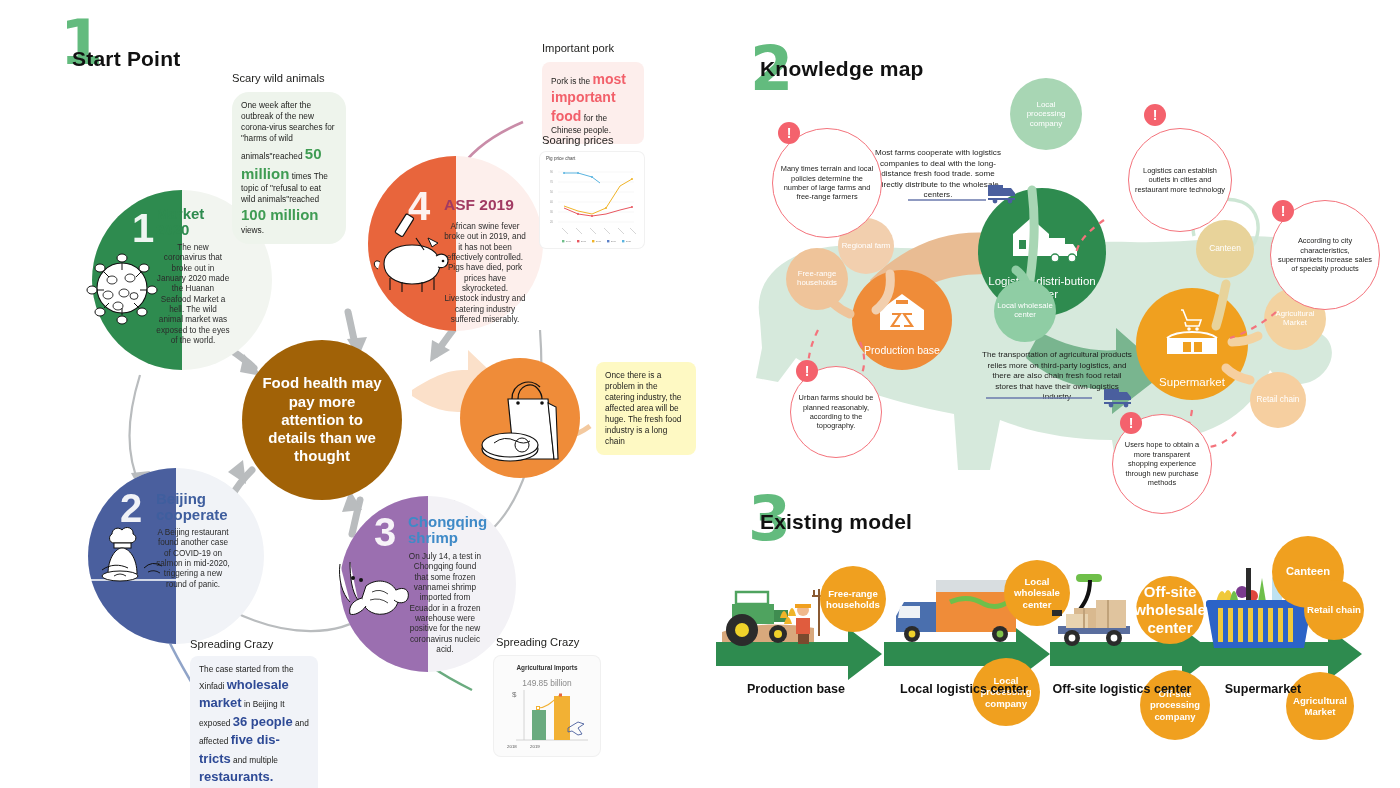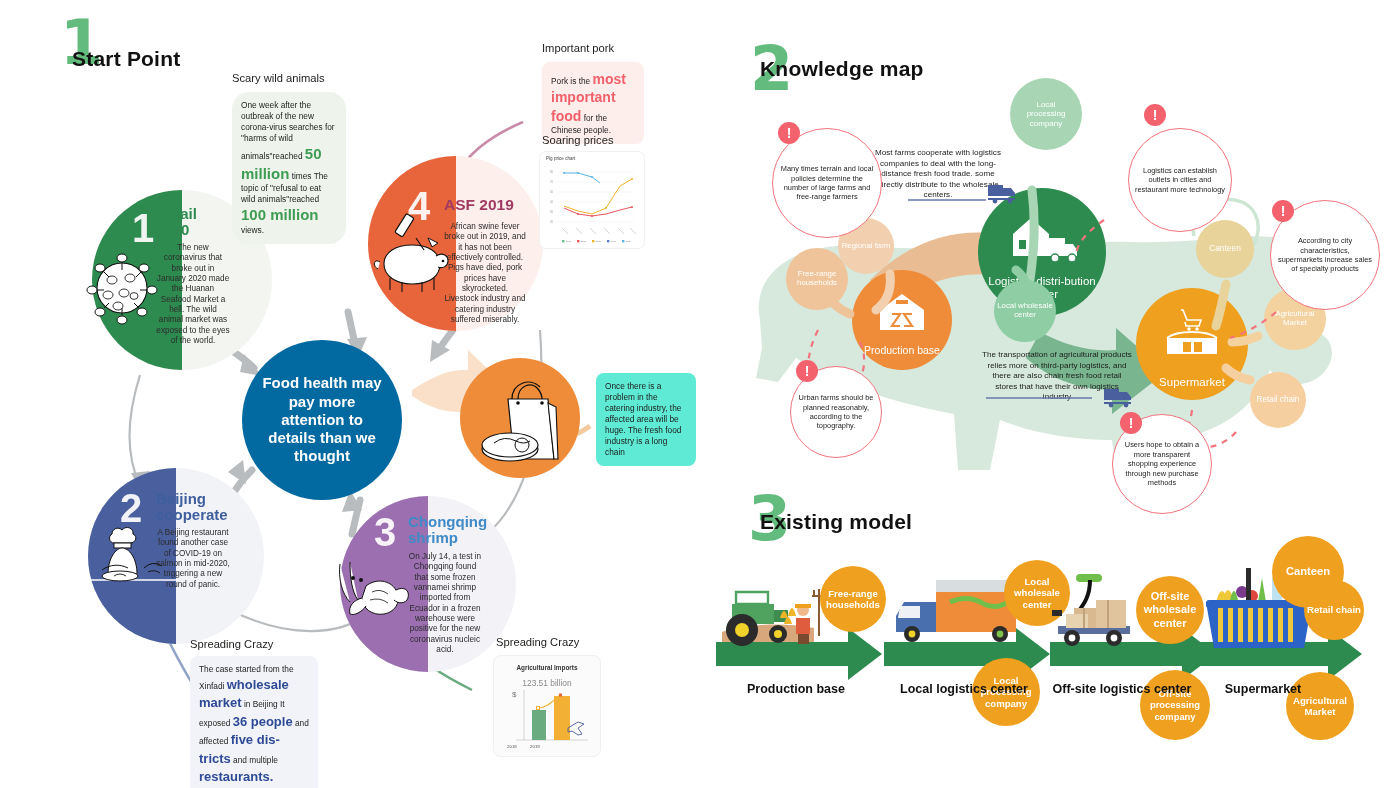--- a/index.html
+++ b/index.html
@@ -120,21 +120,21 @@
   <g fill="none" stroke="#111" stroke-width=".85">
     <ellipse cx="26" cy="32" rx="5" ry="4"></ellipse>
       <ellipse cx="44" cy="30" rx="5" ry="4"></ellipse>
     <ellipse cx="22" cy="47" rx="5" ry="4"></ellipse>
       <ellipse cx="38" cy="45" rx="5" ry="4"></ellipse>
     <ellipse cx="48" cy="48" rx="4" ry="3.4"></ellipse>
       <ellipse cx="32" cy="58" rx="5" ry="4"></ellipse>
   </g>
 </svg>
 <div class="story-num" style="left:132px;top:208px;">1</div>
-<div class="story-h" style="left:156px;top:206px;color:#2e8b4f;">Retail</div>
+<div class="story-h" style="left:156px;top:206px;color:#2e8b4f;">Market</div>
 <div class="story-h" style="left:156px;top:222px;color:#2e8b4f;">2020</div>
 <div class="story-b" style="left:156px;top:243px;">The new coronavirus that broke out in January 2020 made the Huanan Seafood Market a hell. The wild animal market was exposed to the eyes of the world.</div>
 
 <div class="halo" style="left:368px;top:156px;width:175px;height:175px;background:#fdefec;"></div>
 <div class="abs" style="left:368px;top:156px;width:88px;height:175px;background:#e8653c;border-radius:88px 0 0 88px;"></div>
 <svg class="abs" style="left:366px;top:212px;width:92px;height:88px;">
   <path d="M18,52 C18,40 30,33 46,33 C62,33 74,40 74,52 C74,64 64,72 46,72 C30,72 18,64 18,52 Z" fill="#fff" stroke="#111" stroke-width="1.1"></path>
   <path d="M70,44 C76,40 82,43 82,49 C82,54 77,57 72,55" fill="#fff" stroke="#111" stroke-width="1.1"></path>
   <circle cx="77" cy="49" r="1.3" fill="#111"></circle>
   <path d="M66,35 L62,26 L72,31 Z" fill="#fff" stroke="#111" stroke-width="1"></path>
@@ -177,21 +177,21 @@
   <path d="M14,6 C14,22 16,36 22,44" fill="#fff" stroke="#111" stroke-width="1"></path>
   <circle cx="17" cy="22" r="2" fill="#111"></circle>
     <circle cx="25" cy="24" r="2" fill="#111"></circle>
   <path d="M36,36 q8,-4 16,2 M34,44 q10,-3 18,3" fill="none" stroke="#111" stroke-width=".8"></path>
 </svg>
 <div class="story-num" style="left:374px;top:512px;">3</div>
 <div class="story-h" style="left:408px;top:514px;color:#3f8ac7;">Chongqing</div>
 <div class="story-h" style="left:408px;top:530px;color:#3f8ac7;">shrimp</div>
 <div class="story-b" style="left:408px;top:552px;">On July 14, a test in Chongqing found that some frozen vannamei shrimp imported from Ecuador in a frozen warehouse were positive for the new coronavirus nucleic acid.</div>
 
-<div class="node" style="left:242px;top:340px;width:160px;height:160px;background:#0369a1;
+<div class="node" style="left:242px;top:340px;width:160px;height:160px;background:#a16207;
      font-size:15px;font-weight:700;line-height:1.22;padding:0 18px;box-sizing:border-box;">Food health may pay more attention to details than we thought</div>
 
 <div class="node" style="left:460px;top:358px;width:120px;height:120px;background:#ef8c39;">
   <svg width="92" height="90">
     <path d="M34,26 L74,26 L80,86 L40,86 Z" fill="#fff" stroke="#111" stroke-width="1.2"></path>
     <path d="M44,26 C44,12 58,8 64,16 C68,21 68,26 68,26" fill="none" stroke="#111" stroke-width="1.3"></path>
     <path d="M38,26 C38,10 56,4 66,14" fill="none" stroke="#111" stroke-width="1.3"></path>
     <circle cx="44" cy="30" r="1.8" fill="#111"></circle>
       <circle cx="68" cy="30" r="1.8" fill="#111"></circle>
     <path d="M74,30 L82,34 L84,86 L80,86 Z" fill="#fff" stroke="#111" stroke-width="1.1"></path>
@@ -272,40 +272,40 @@
       <rect x="48" y="76" width="2.4" height="2.4" fill="#f0b429"></rect>
         <text x="52" y="78.4">2018</text>
       <rect x="63" y="76" width="2.4" height="2.4" fill="#5b7fc7"></rect>
         <text x="67" y="78.4">2019</text>
       <rect x="78" y="76" width="2.4" height="2.4" fill="#5ab4e0"></rect>
         <text x="82" y="78.4">2020</text>
     </g>
   </svg>
 </div>
 
-<div class="callout" style="left:596px;top:362px;width:82px;background:#5eead4;margin-top:11px;">Once there is a problem in the catering industry, the affected area will be huge. The fresh food industry is a long chain</div>
+<div class="callout" style="left:596px;top:362px;width:82px;background:#fef9c3;">Once there is a problem in the catering industry, the affected area will be huge. The fresh food industry is a long chain</div>
 
 <div class="cap" style="left:190px;top:638px;">Spreading Crazy</div>
 <div class="callout" style="left:190px;top:656px;width:110px;background:#f1f3f8;line-height:1.42;">
   <span>The case started from the</span>
   <span>Xinfadi</span>
   <span class="big-b">wholesale market</span>
   <span>in Beijing  It</span>
   <span>exposed</span>
   <span class="big-b">36 people</span>
   <span>and affected</span>
   <span class="big-b">five dis-tricts</span>
   <span>and multiple</span>
   <span class="big-b">restaurants.</span>
 </div>
 
 <div class="cap" style="left:496px;top:636px;">Spreading Crazy</div>
 <div class="abs" style="left:494px;top:656px;width:106px;height:100px;background:#fbfbfb;border-radius:7px;box-shadow:0 0 0 1px #f0f0f0;">
   <div class="abs" style="left:0;top:8px;width:106px;text-align:center;font-size:6.4px;font-weight:700;color:#333;">Agricultural Imports</div>
-  <div class="abs" style="left:0;top:22px;width:106px;text-align:center;font-size:8.4px;color:#8a8a8a;">123.51 billion</div>
+  <div class="abs" style="left:0;top:22px;width:106px;text-align:center;font-size:8.4px;color:#8a8a8a;">149.85 billion</div>
   <div class="abs" style="left:18px;top:34px;font-size:8px;color:#777;">$</div>
   <svg style="position:absolute;left:8px;top:30px;" width="92" height="66">
     <line x1="22" y1="4" x2="22" y2="54" stroke="#ccc" stroke-width=".8"></line>
     <line x1="14" y1="54" x2="86" y2="54" stroke="#ccc" stroke-width=".8"></line>
     <rect x="30" y="24" width="14" height="30" fill="#6aab7f"></rect>
     <rect x="52" y="10" width="16" height="44" fill="#f2b134"></rect>
     <path d="M36,22 C44,22 50,16 58,9" fill="none" stroke="#f2b134" stroke-width="1.2"></path>
     <rect x="34.5" y="20.5" width="3" height="3" fill="#fff" stroke="#f2b134"></rect>
     <rect x="57" y="7.5" width="3" height="3" fill="#e8653c"></rect>
     <text x="5" y="62" font-size="4.4" fill="#555" font-family="Liberation Sans, sans-serif">2018</text>
@@ -500,21 +500,21 @@
   <rect x="26" y="38" width="26" height="20" fill="#d9b98f"></rect>
   <rect x="48" y="30" width="30" height="28" fill="#e0c49e"></rect>
   <rect x="18" y="44" width="22" height="14" fill="#e8d3b0"></rect>
   <line x1="60" y1="30" x2="60" y2="58" stroke="#c0a27a" stroke-width="2"></line>
   <line x1="36" y1="38" x2="36" y2="58" stroke="#c0a27a" stroke-width="2"></line>
   <circle cx="24" cy="68" r="8" fill="#2b2b2b"></circle>
     <circle cx="24" cy="68" r="3.4" fill="#fff"></circle>
   <circle cx="66" cy="68" r="8" fill="#2b2b2b"></circle>
     <circle cx="66" cy="68" r="3.4" fill="#fff"></circle>
 </svg>
-<div class="ocircle" style="left:1136px;top:576px;width:68px;height:68px;font-size:11px;">Off-site wholesale center</div>
+<div class="ocircle" style="left:1136px;top:576px;width:68px;height:68px;font-size:15px;">Off-site wholesale center</div>
 <div class="ocircle" style="left:1140px;top:670px;width:70px;height:70px;font-size:9.4px;">Off-site processing company</div>
 <div class="emlabel" style="left:1040px;top:682px;width:164px;">Off-site logistics center</div>
 
 <svg class="abs" style="left:1196px;top:626px;width:180px;height:60px;">
   <path d="M0,16 L132,16 L132,2 L166,28 L132,54 L132,40 L0,40 Z" fill="#2e8b4f"></path>
 </svg>
 <svg class="abs" style="left:1200px;top:562px;width:120px;height:100px;">
   <g>
     <path d="M16,40 q6,-22 12,0 z" fill="#f0c93a"></path>
     <path d="M22,40 q6,-24 12,0 z" fill="#f0c93a"></path>

